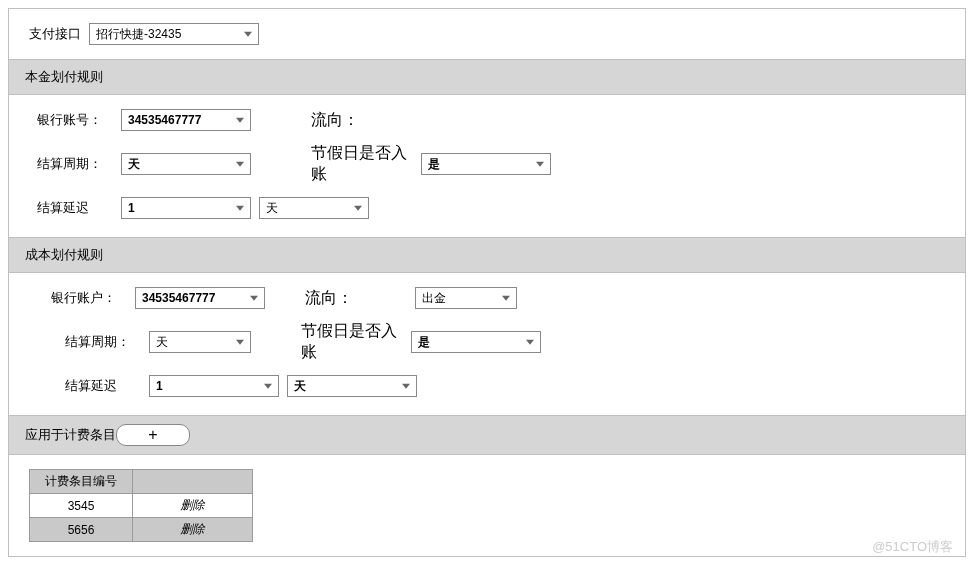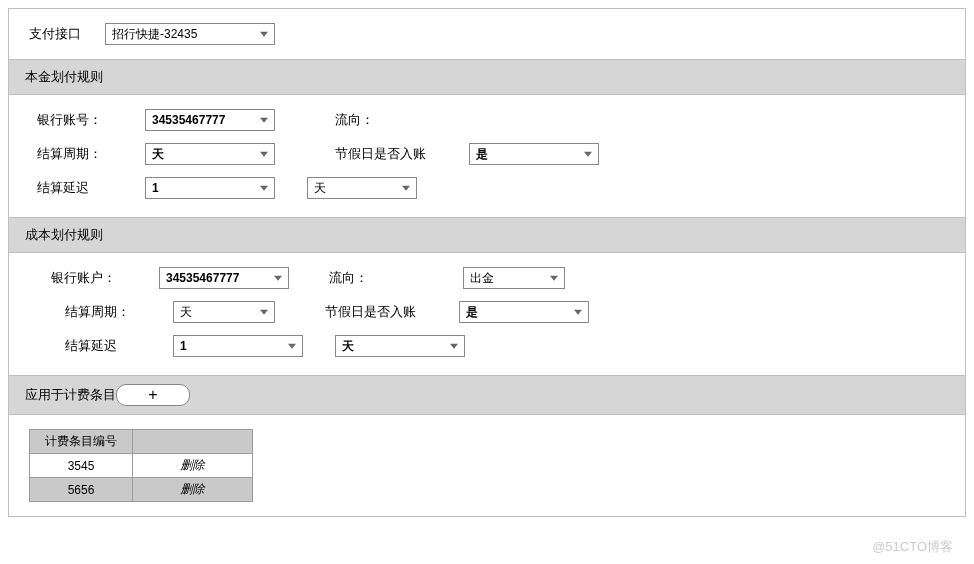--- a/index.html
+++ b/index.html
@@ -11,21 +11,21 @@
     color: #000;
     background: #fff;
   }
   .panel {
     border: 1px solid #bfbfbf;
   }
   .top-row {
     padding: 14px 20px;
     display: flex;
     align-items: center;
-    gap: 0;
+    gap: 8px;
   }
   .section-header {
     background: #d6d6d6;
     padding: 8px 16px;
     border-top: 1px solid #bfbfbf;
     border-bottom: 1px solid #bfbfbf;
     font-size: 13px;
   }
   .form-block {
     padding: 14px 28px 18px 28px;
@@ -36,34 +36,33 @@
     margin-bottom: 12px;
   }
   .form-row:last-child { margin-bottom: 0; }
   .lbl {
     width: 84px;
     font-size: 13px;
   }
   .lbl2 {
     width: 110px;
     margin-left: 60px;
-    font-size: 13px;
+    font-size: 16px;
   }
   .select {
     position: relative;
     display: inline-flex;
     align-items: center;
     border: 1px solid #888;
     background: #fff;
     height: 22px;
     padding: 0 22px 0 6px;
     font-size: 12px;
     cursor: pointer;
     min-width: 100px;
-    margin-left: 24px;
   }
   .select .caret {
     position: absolute;
     right: 6px;
     top: 50%;
     transform: translateY(-45%);
     width: 0; height: 0;
     border-left: 4px solid transparent;
     border-right: 4px solid transparent;
     border-top: 5px solid #666;

